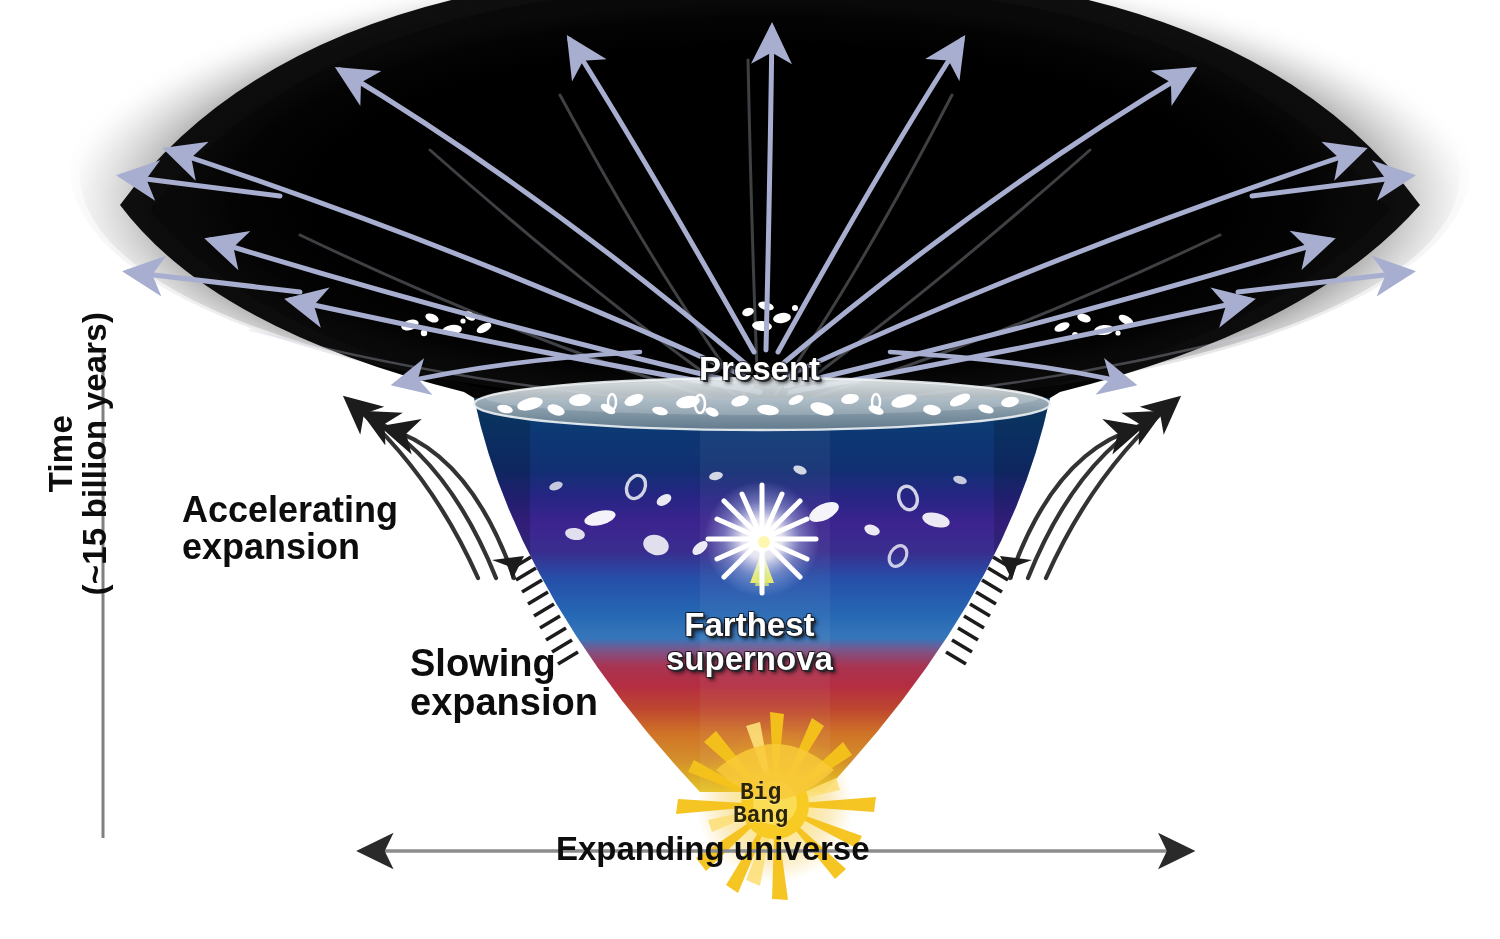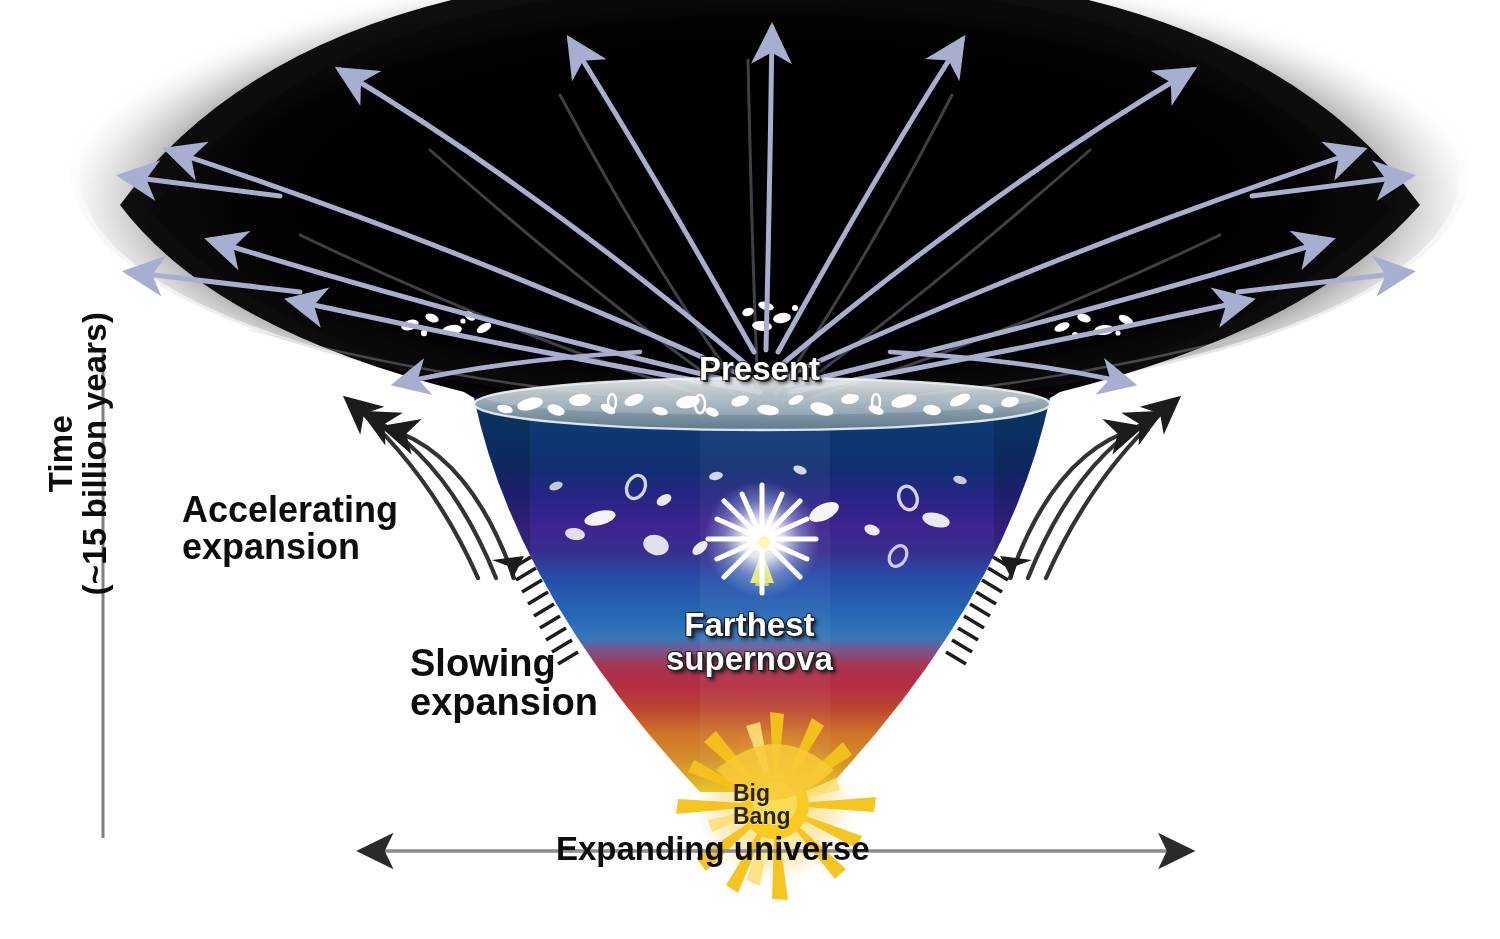--- a/index.html
+++ b/index.html
@@ -22,22 +22,22 @@
   #time-axis-label{
     left:-132px;top:420px;width:420px;
     transform:rotate(-90deg);transform-origin:center center;
     text-align:center;font-size:33px;letter-spacing:.2px;
   }
   #accel-label{left:182px;top:492px;font-size:36px;}
   #slow-label{left:374px;top:644px;font-size:38px;margin-left:36px;}
   #present-label{left:699px;top:352px;font-size:33px;}
   #supernova-label{left:666px;top:608px;font-size:33px;text-align:center;}
   #bigbang-label{
-    left:733px;top:782px;font-size:23px;text-align:left;
-    color:#2b2407;text-shadow:0 1px 0 rgba(255,255,255,.35);
+    left:733px;top:782px;font-size:23px;text-align:center;
+    color:#2b2407;text-shadow:0 1px 0 rgba(255,255,255,.35);font-family:Liberation Mono, monospace;
   }
   #expanding-label{left:556px;top:832px;font-size:33px;}
 </style>
 </head>
 <body>
 
 <div id="stage">
 
 <svg width="1500" height="939" viewBox="0 0 1500 939" xmlns="http://www.w3.org/2000/svg">
   <defs>

